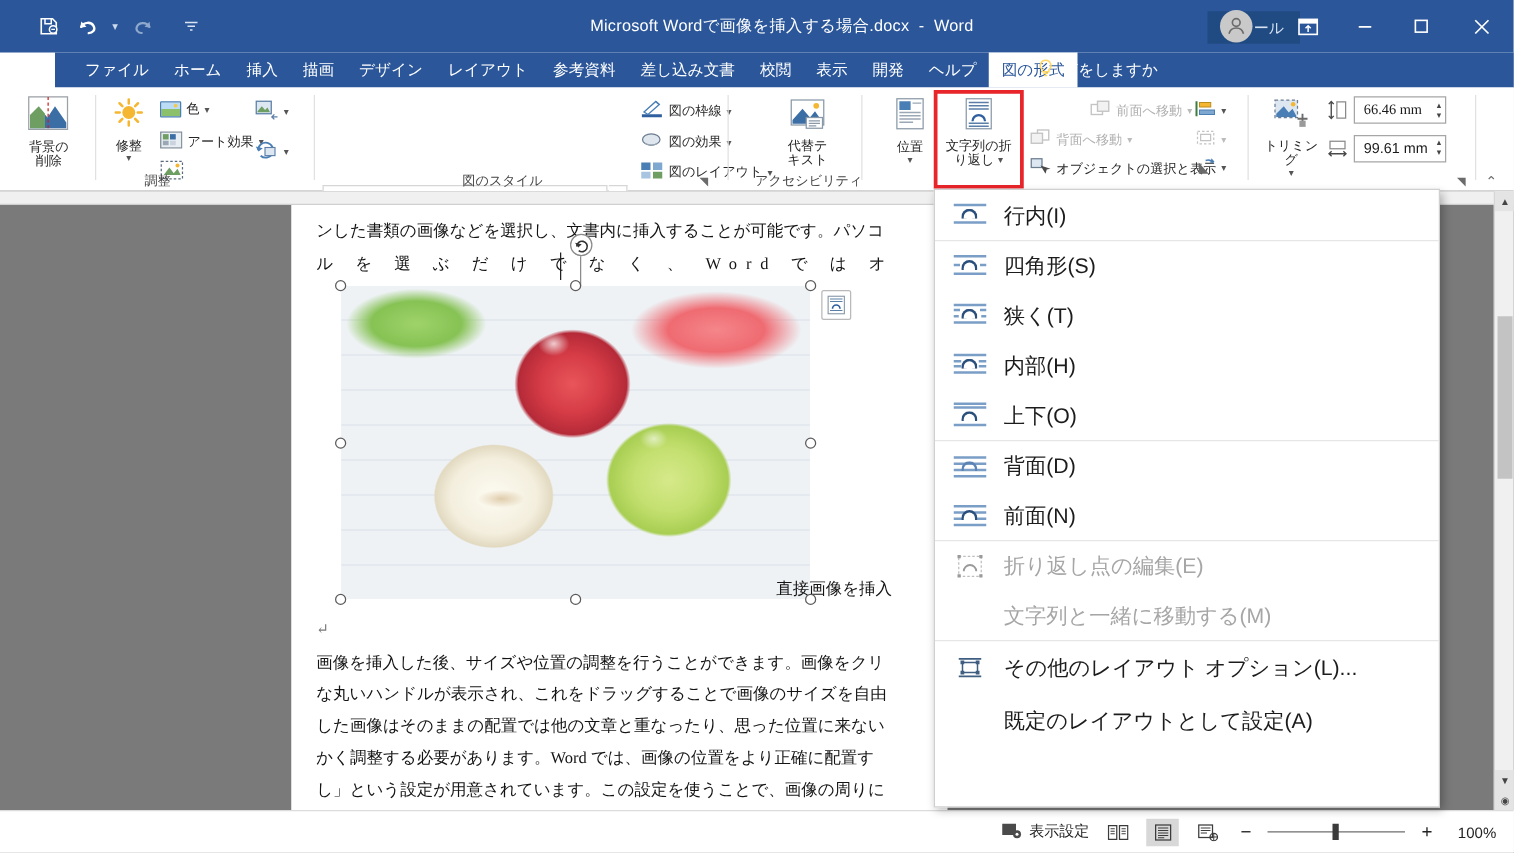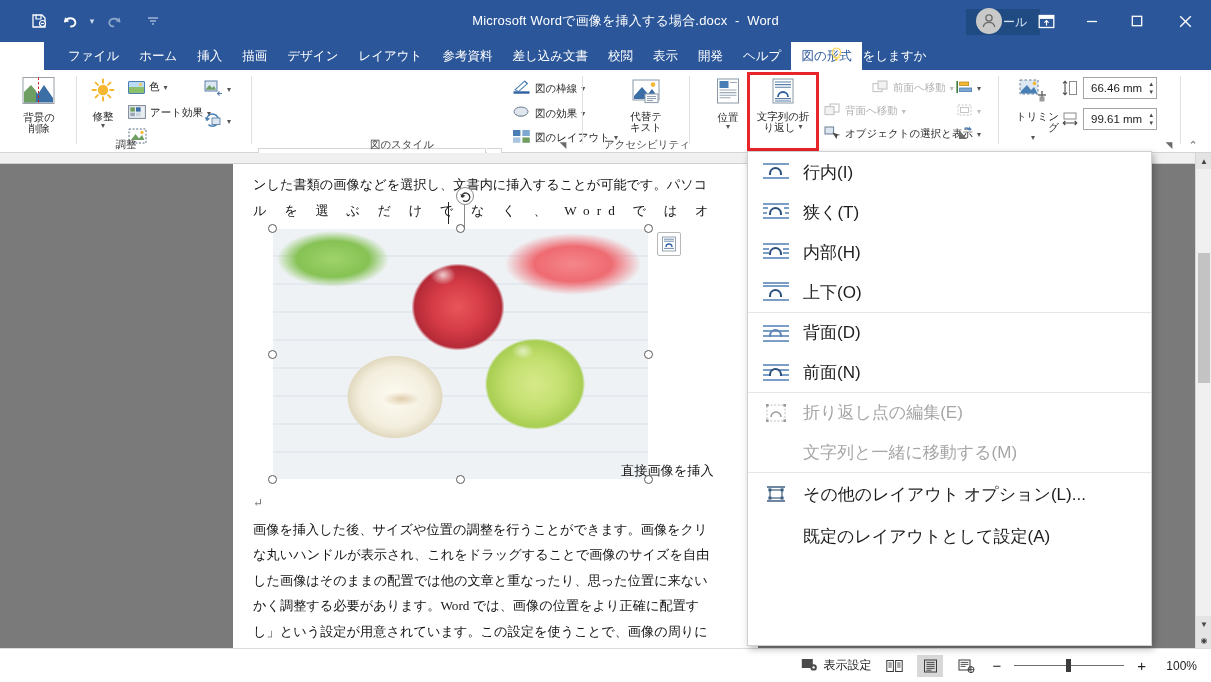--- a/index.html
+++ b/index.html
@@ -620,32 +620,32 @@
       <div class="bigbtn" style="left:8px; top:8px; width:52px;">
         <span>
           <svg width="34" height="28" viewBox="0 0 34 28">
               <rect x="4" y="2" width="18" height="14" fill="#dce7f2" stroke="#6b7d90" stroke-width="1" stroke-dasharray="2.5 2"></rect>
               <path d="M5 13 L11 7 L15 12 L18 9 L21 14.5 L21 15.5 L5 15.5 Z" fill="#4a7fb5"></path>
               <circle cx="18.5" cy="5.4" r="1.8" fill="#f5b731"></circle>
               <path d="M22 17h8M26 13v8" stroke="#6b6b6b" stroke-width="1.5"></path>
               <rect x="23.5" y="18.5" width="5" height="5" fill="#9a9a9a"></rect>
             </svg>
         </span>
-        <span style="margin-top:2px;text-align:right;">トリミング</span>
+        <span style="margin-top:2px;">トリミング</span>
         <span class="caret">▾</span>
       </div>
       <div class="smallrow" style="left:62px; top:9px;">
         <span>
           <svg width="18" height="18" viewBox="0 0 18 18">
               <path d="M4 2.5v13M2 4.3 4 2.2 6 4.3M2 13.7 4 15.8 6 13.7" stroke="#4a4a4a" stroke-width="1.1" fill="none"></path>
               <rect x="8.5" y="2.5" width="7" height="13" fill="none" stroke="#8a8a8a" stroke-width="1"></rect>
             </svg>
         </span>
       </div>
-      <div class="sizebox" style="left:84px; top:7px;">
+      <div class="sizebox" style="left:84px; top:7px;font-family:Liberation Serif, serif;">
         <span>66.46 mm</span>
         <span class="spin">
             <span>▴</span>
             <span>▾</span>
           </span>
       </div>
       <div class="smallrow" style="left:62px; top:40px;">
         <span>
           <svg width="18" height="18" viewBox="0 0 18 18">
               <rect x="3" y="3" width="12" height="6" fill="none" stroke="#8a8a8a" stroke-width="1"></rect>
@@ -735,20 +735,32 @@
       <span class="mi-ico">
         <span class="wrapico">
             <i style="top:1px"></i>
             <i style="top:15px"></i>
             <b></b>
           </span>
       </span>
       <span class="mi-label">行内(I)</span>
     </div>
 
+    <div class="mitem sep">
+      <span class="mi-ico">
+        <span class="wrapico">
+            <i style="top:1px"></i>
+            <i style="top:15px"></i>
+            <i style="top:8px; width:5px;"></i>
+            <i style="top:8px; left:21px; width:5px;"></i>
+            <b></b>
+          </span>
+      </span>
+      <span class="mi-label">四角形(S)</span>
+    </div>
 
     <div class="mitem">
       <span class="mi-ico">
         <span class="wrapico">
             <i style="top:1px"></i>
             <i style="top:15px"></i>
             <i style="top:5px; width:5px;"></i>
             <i style="top:5px; left:21px; width:5px;"></i>
             <i style="top:10px; width:4px;"></i>
             <i style="top:10px; left:22px; width:4px;"></i>

